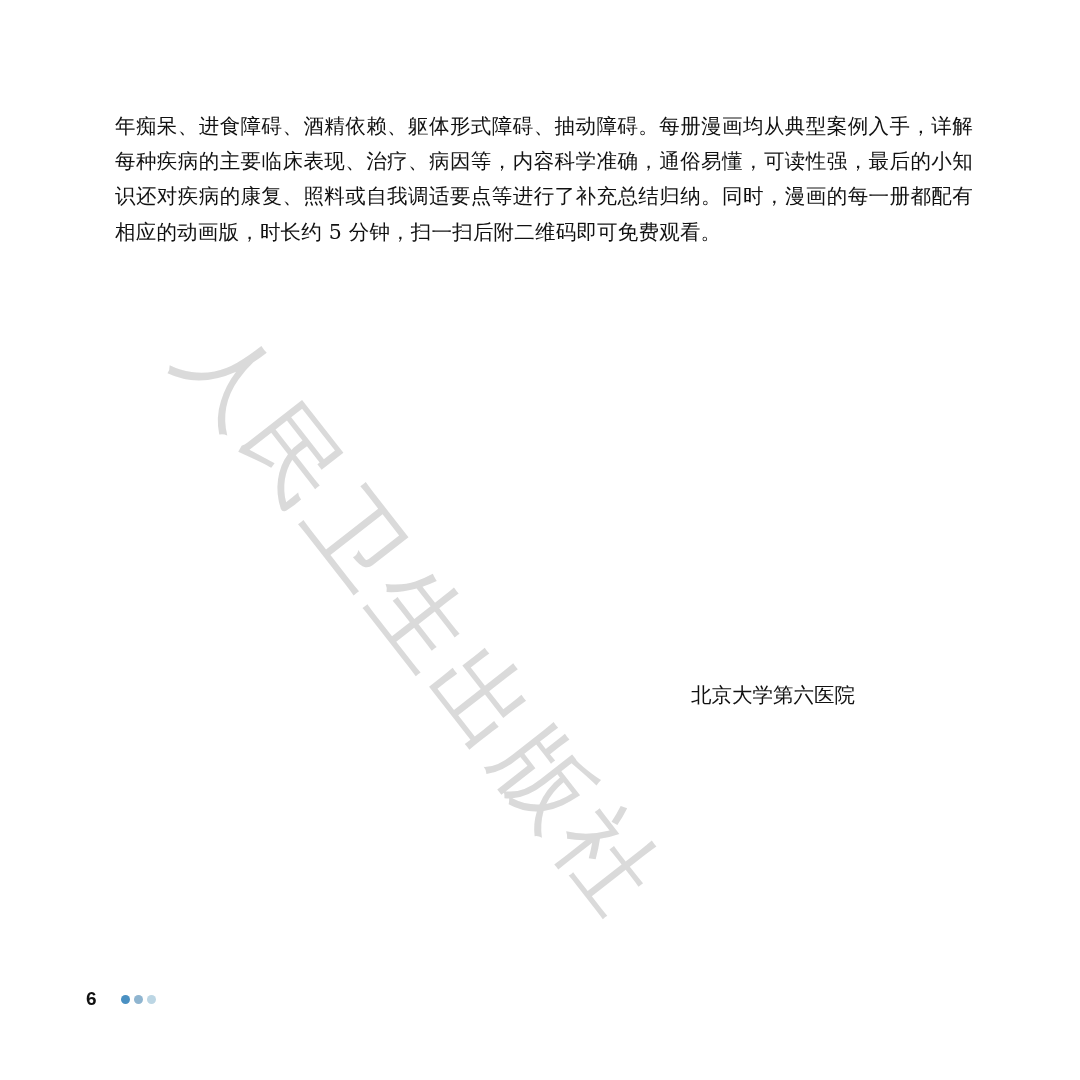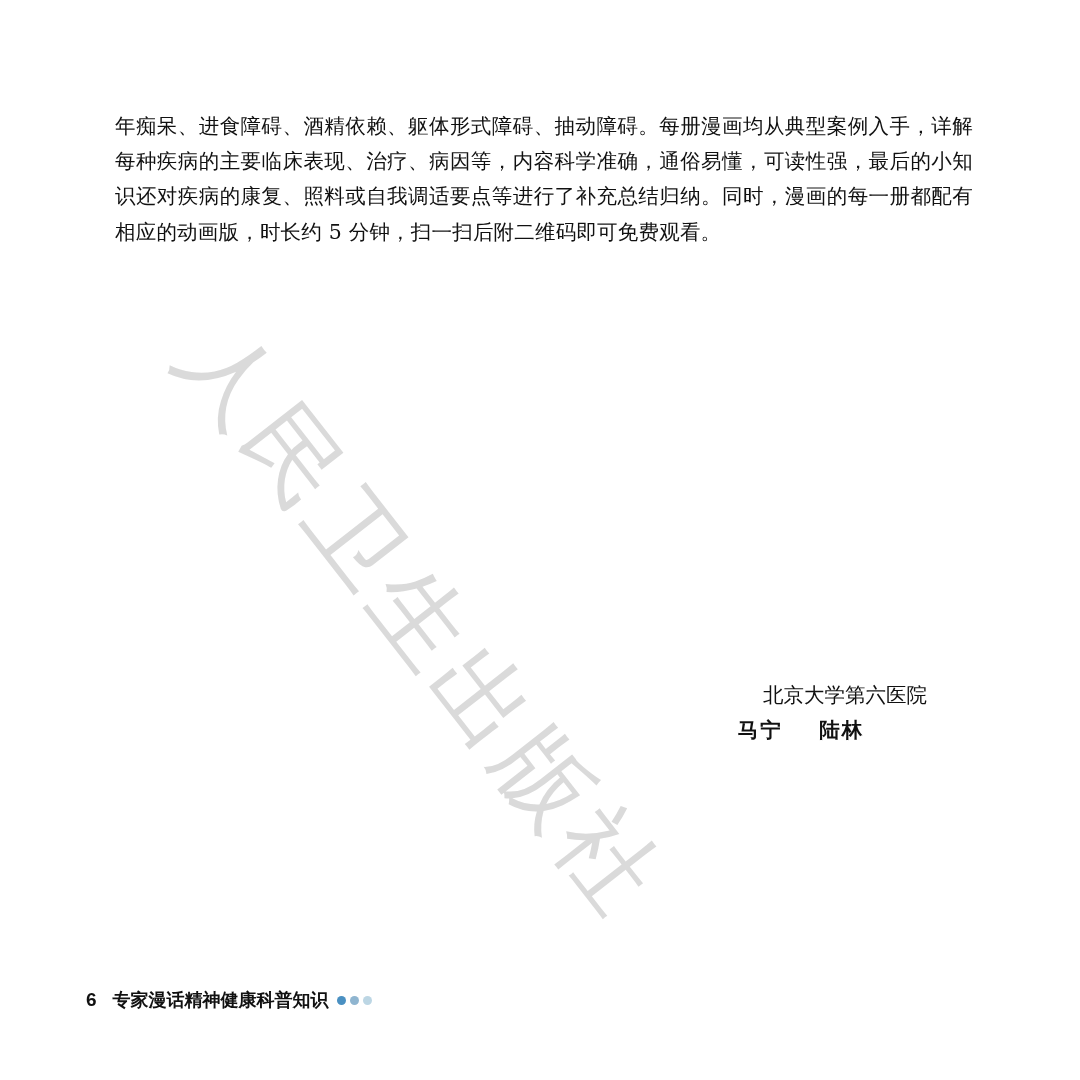--- a/index.html
+++ b/index.html
@@ -62,21 +62,21 @@
       width: 220px;
       text-align: center;
       z-index: 1;
     }
     .sig-line {
       font-size: 20.5px;
       line-height: 35px;
       white-space: pre;
     }
     .sig-line.org {
-      text-align: right;
+      text-align: left;
       margin-right: -16px;
       font-family: Liberation Serif, serif;
     }
     .sig-line.names {
       font-weight: bold;
       letter-spacing: 2px;
     }
     .footer {
       position: absolute;
       left: 85px;
@@ -115,28 +115,26 @@
 <body>
 
 <div class="page">
 
   <div class="body-text">
     <p class="para">年痴呆、进食障碍、酒精依赖、躯体形式障碍、抽动障碍。每册漫画均从典型案例入手，详解每种疾病的主要临床表现、治疗、病因等，内容科学准确，通俗易懂，可读性强，最后的小知识还对疾病的康复、照料或自我调适要点等进行了补充总结归纳。同时，漫画的每一册都配有相应的动画版，时长约 5 分钟，扫一扫后附二维码即可免费观看。</p>
   </div>
 
   <div class="signature">
     <div class="sig-line org">北京大学第六医院</div>
-    <div class="sig-line names">马宁    陆林</div>
   </div>
 
   <div class="watermark">人民卫生出版社</div>
 
   <div class="footer">
     <span class="page-number">6</span>
-    <span class="book-title">专家漫话精神健康科普知识</span>
     <span class="dots">
       <span class="dot" style="background: rgb(74, 144, 194);"></span>
       <span class="dot" style="background: rgb(143, 181, 208);"></span>
       <span class="dot" style="background: rgb(188, 214, 228);"></span>
     </span>
   </div>
 
 </div>
 
 </body></html>

